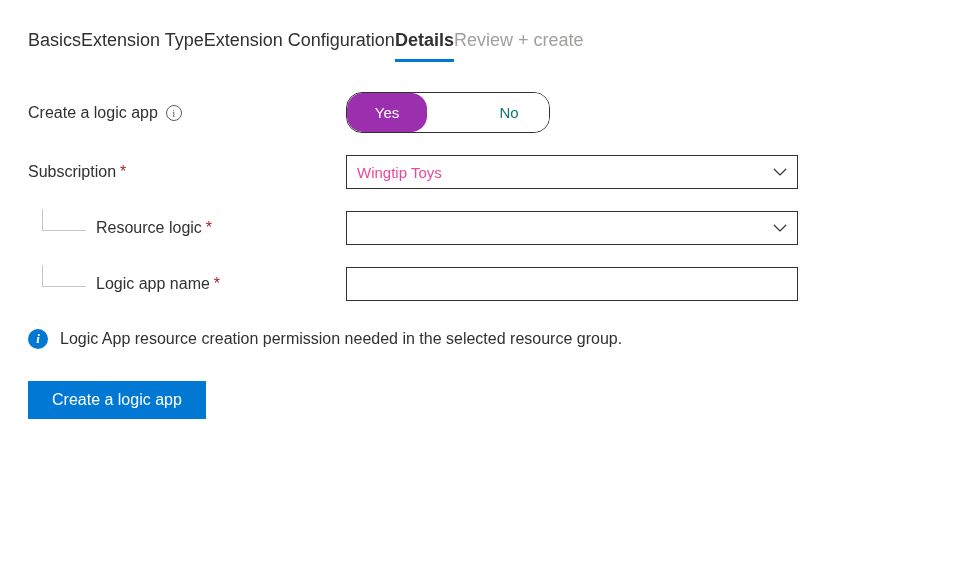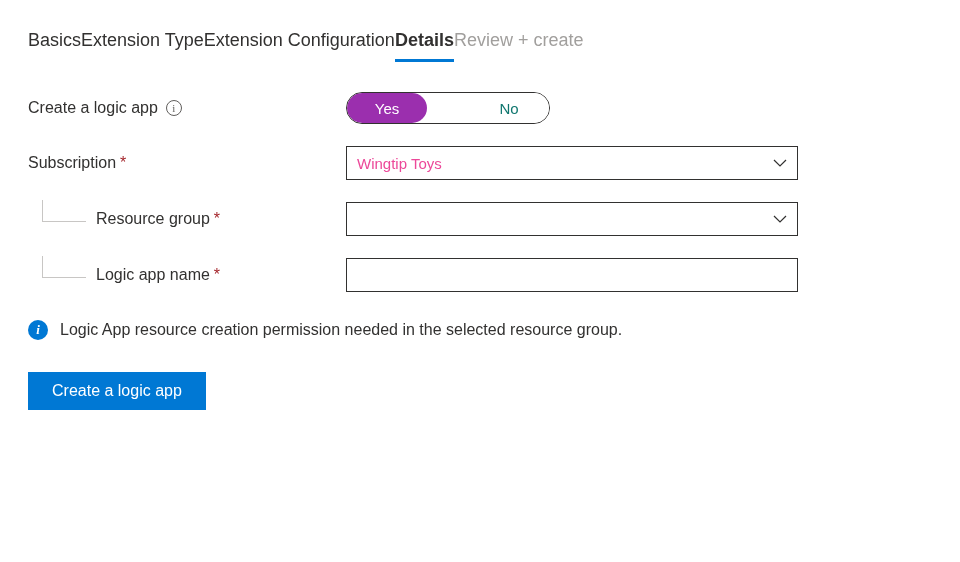--- a/index.html
+++ b/index.html
@@ -70,21 +70,21 @@
       margin-left: 8px;
       font-style: normal;
       font-family: Georgia, serif;
     }
     .control-col {
       flex: 0 0 auto;
     }
     .toggle {
       display: flex;
       width: 204px;
-      height: 32px;
+      height: 41px;
       border: 1px solid #323130;
       border-radius: 16px;
       overflow: hidden;
       gap: 42px;
     }
     .toggle-option {
       flex: 1;
       display: flex;
       align-items: center;
       justify-content: center;
@@ -199,21 +199,21 @@
             <path d="M1 1 L7 7 L13 1" stroke="#323130" stroke-width="1.2" fill="none"></path>
           </svg>
       </span>
     </div>
   </div>
 </div>
 
 <div class="form-row">
   <div class="label-col indented">
     <span class="indent-line"></span>
-    <span>Resource group</span>
+    <span>Resource logic</span>
     <span class="required">*</span>
   </div>
   <div class="control-col">
     <div class="select">
       <span class="select-value"></span>
       <span class="chevron">
         <svg width="14" height="8" viewBox="0 0 14 8">
             <path d="M1 1 L7 7 L13 1" stroke="#323130" stroke-width="1.2" fill="none"></path>
           </svg>
       </span>

